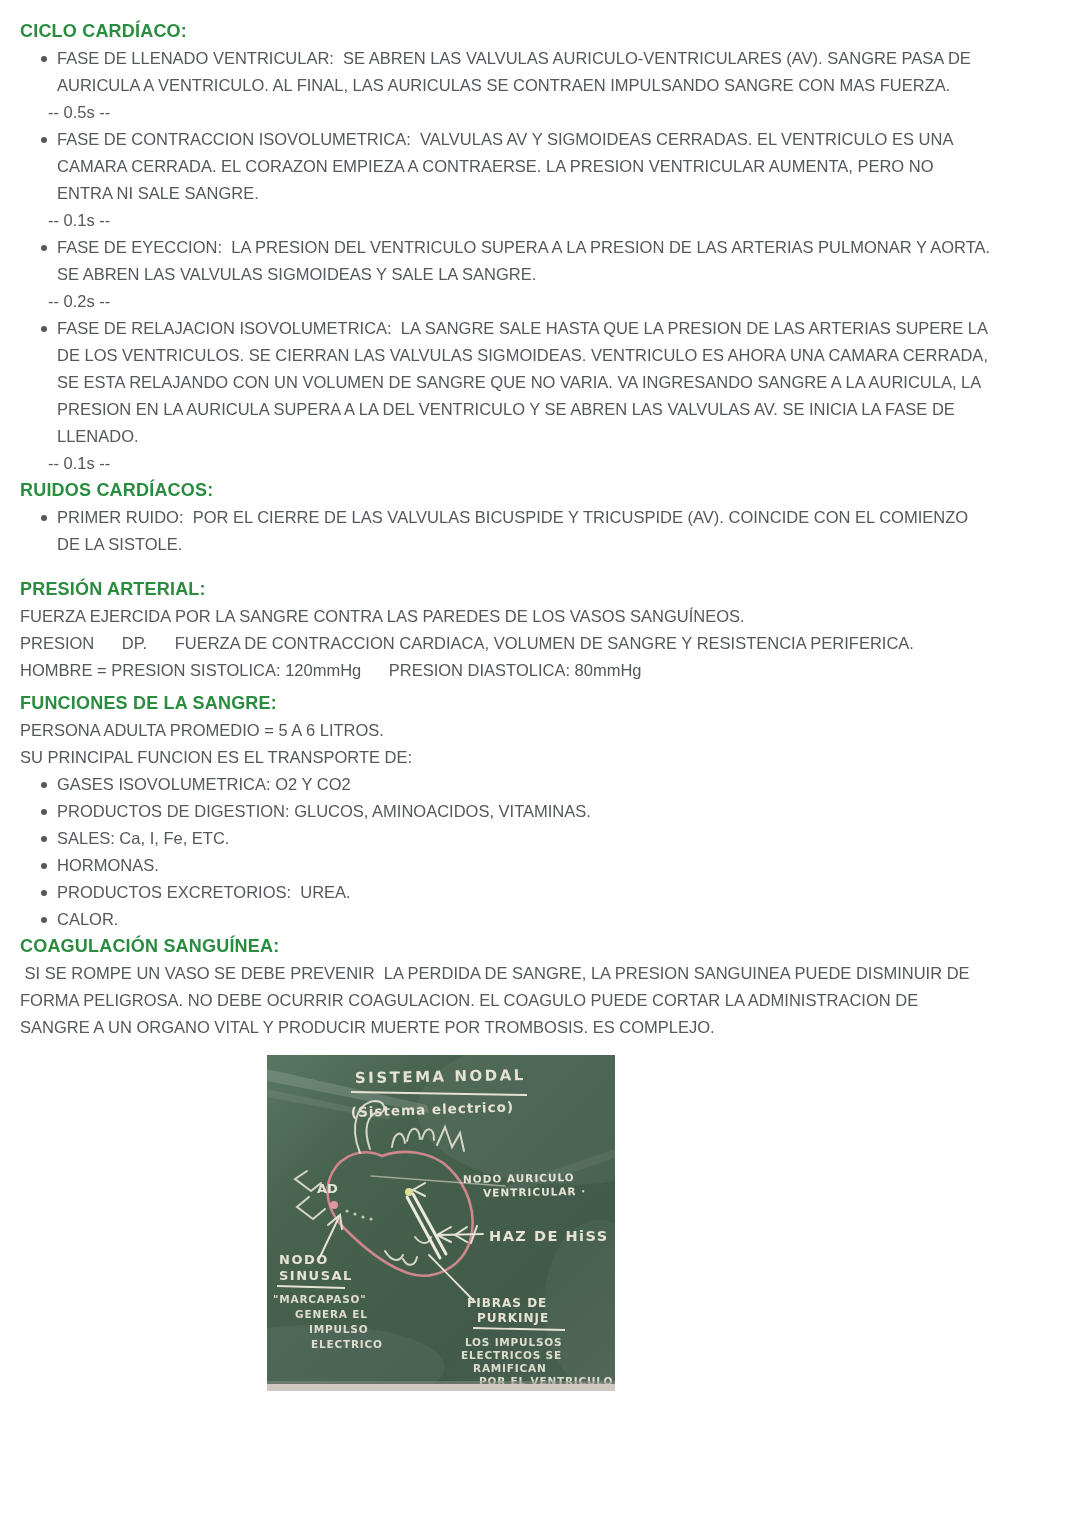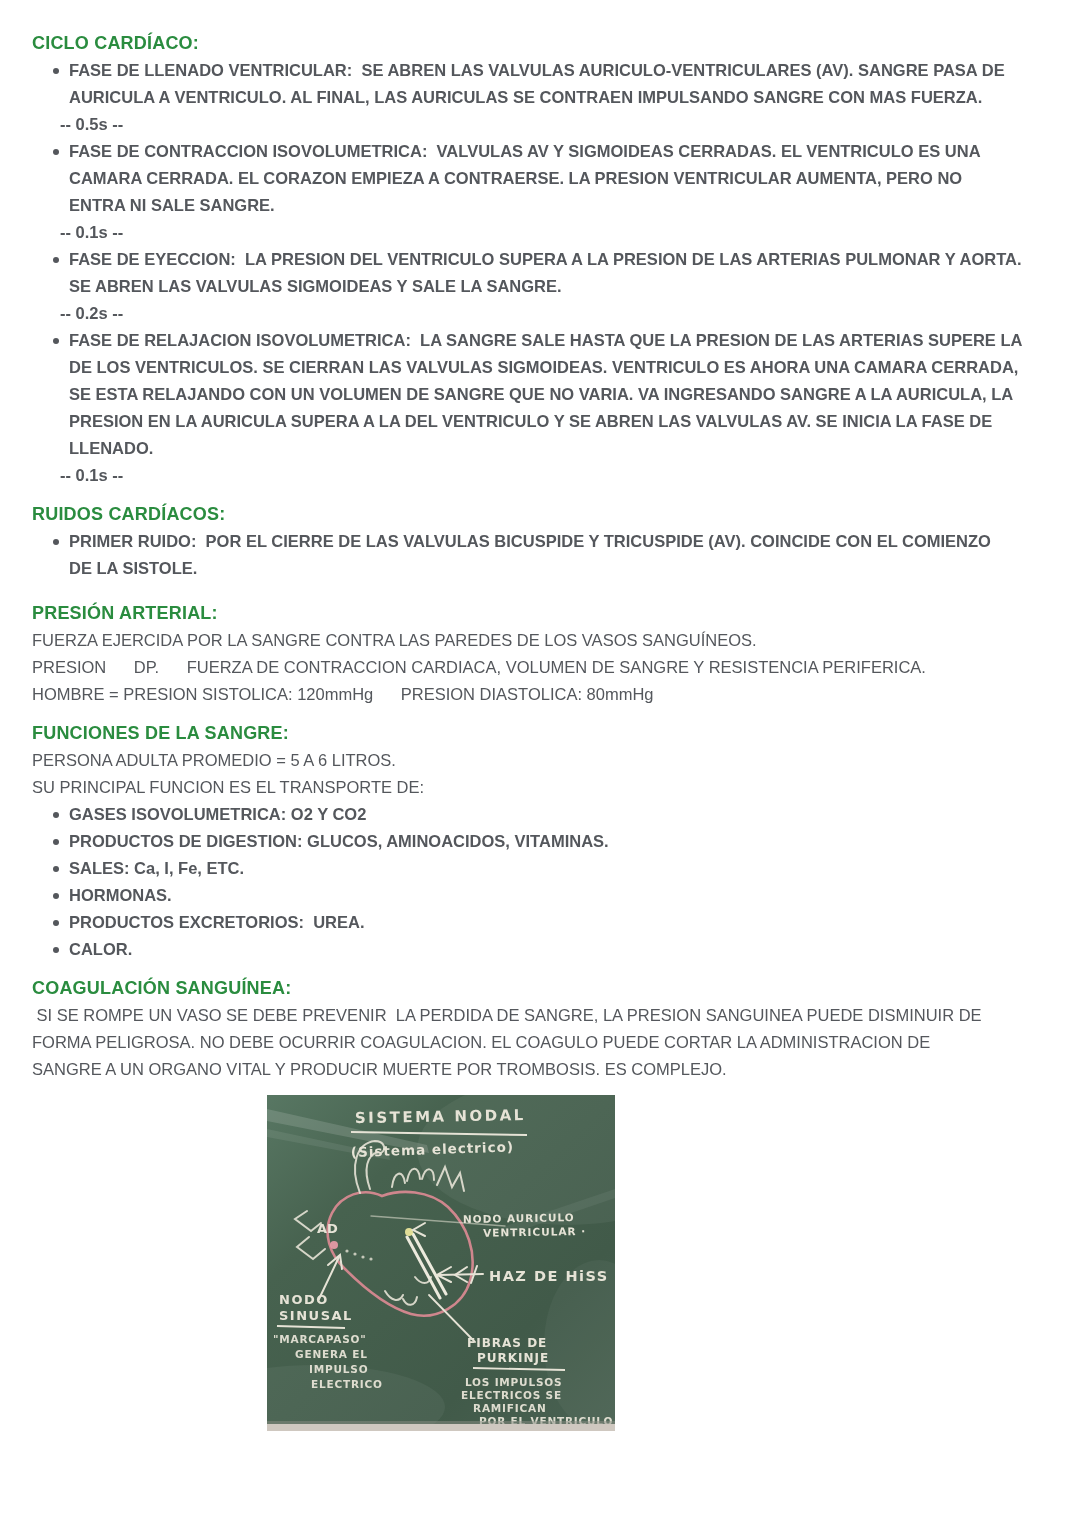--- a/index.html
+++ b/index.html
@@ -2,29 +2,29 @@
 <html><head>
 <meta charset="utf-8">
 <style>
   html,body{margin:0;padding:0;background:#ffffff;}
   body{width:1080px;height:1528px;position:relative;overflow:hidden;
        font-family:"Liberation Sans","DejaVu Sans",sans-serif;}
   .doc{padding:18px 20px 0 20px;color:#54575c;font-size:16.5px;line-height:27px;}
   h2{margin:0;font-size:18px;line-height:27px;font-weight:700;color:#2a8c3f;
      letter-spacing:0.2px;}
   p{margin:0;white-space:pre-wrap;}
-  ul{margin:0;padding:0;list-style:none;font-weight:bold;}
+  ul{margin:0;padding:0;list-style:none;}
   li{position:relative;padding-left:37px;white-space:pre-wrap;}
   li.bullet::before{content:"";position:absolute;left:21px;top:10.5px;width:6px;height:6px;
      border-radius:50%;background:#54575c;}
   li.timing{padding-left:28px;}
-  section{margin:12px;}
+  section{margin:0;}
   #presion-arterial{margin-top:18px;}
   #funciones-de-la-sangre{margin-top:6px;}
-  .figure-wrap{position:relative;margin-left:267px;margin-top:2px;width:344px;height:336px;}
+  .figure-wrap{position:relative;margin-left:267px;margin-top:14px;width:344px;height:336px;}
   .figure-wrap svg{display:block;}
   .chalk{font-family:"DejaVu Sans",sans-serif;font-weight:bold;fill:#e6e3d6;}
 </style>
 </head>
 <body>
 
 <div class="doc">
 
 <section id="ciclo-cardiaco">
       <h2>CICLO CARDÍACO:</h2>

